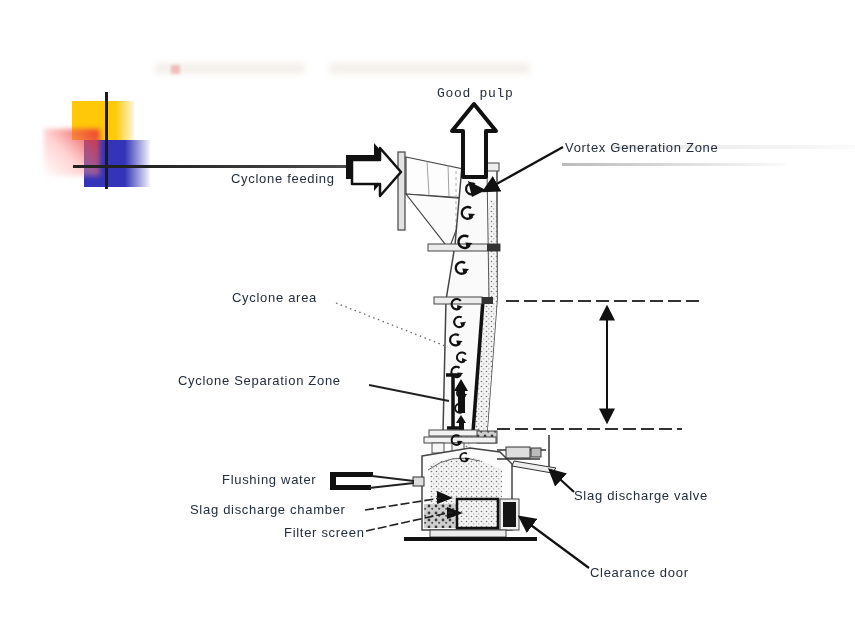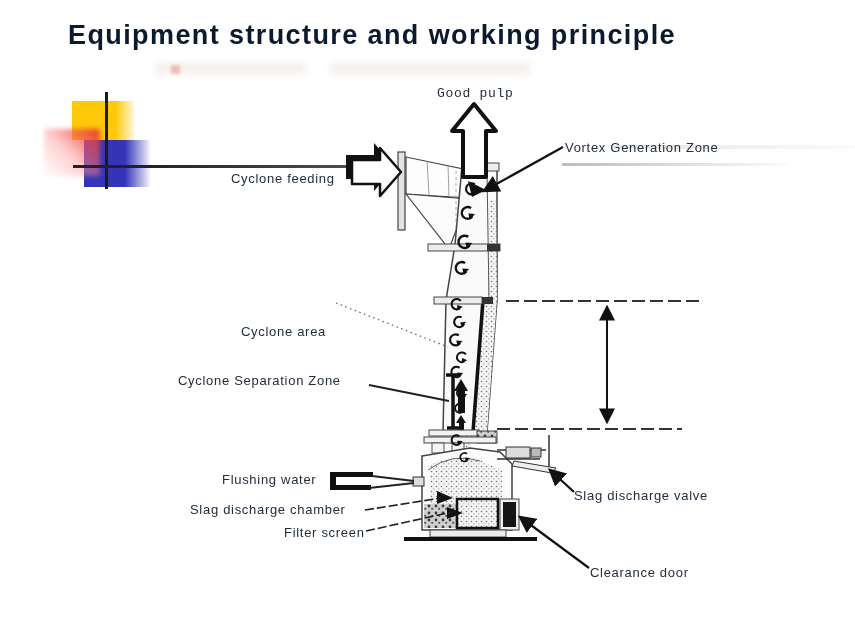--- a/index.html
+++ b/index.html
@@ -21,21 +21,20 @@
   .ghost-red{position:absolute;filter:blur(1.5px);opacity:.3;background:#e04545;}
   .fadeline{position:absolute;height:3px;}
   svg{position:absolute;left:0;top:0;}
   .logo-box{position:absolute;}
 </style>
 </head>
 <body>
 
 <div id="slide">
 
-  <div class="title">Equipment structure and working principle</div>
 
   <div class="ghost" style="left:155px;top:63px;width:150px;height:11px;"></div>
   <div class="ghost" style="left:330px;top:63px;width:200px;height:11px;"></div>
   <div class="ghost-red" style="left:171px;top:65px;width:9px;height:9px;"></div>
 
   <div class="logo-box" style="left:72px;top:101px;width:62px;height:39px;background:linear-gradient(to right,#ffc808 70%,rgba(255,200,8,0.15));"></div>
   <div class="logo-box" style="left:84px;top:140px;width:66px;height:47px;background:linear-gradient(to right,#3434b8 62%,rgba(52,52,184,0.05));"></div>
   <div class="logo-box" style="left:44px;top:129px;width:56px;height:47px;background:linear-gradient(225deg,rgba(233,50,50,0.95),rgba(255,150,150,0.45) 55%,rgba(255,225,225,0.05));filter:blur(2.5px);"></div>
   <div class="logo-box" style="left:105px;top:92px;width:3px;height:97px;background:#1c1c1c;"></div>
   <div class="logo-box" style="left:73px;top:165px;width:274px;height:3px;background:linear-gradient(to right,#222 70px,#4d4d4d);"></div>
@@ -164,21 +163,21 @@
     <g>
       <line x1="506" y1="301" x2="700" y2="301" stroke="#333" stroke-width="2" stroke-dasharray="13 5"></line>
       <line x1="497" y1="429" x2="682" y2="429" stroke="#333" stroke-width="2" stroke-dasharray="13 5"></line>
       <line x1="607" y1="307" x2="607" y2="422" stroke="#111" stroke-width="2" marker-start="url(#ah)" marker-end="url(#ah)"></line>
     </g>
   </svg>
 
   <div class="lbl" style="left:437px;top:87px;font-family:Liberation Mono, monospace;">Good pulp</div>
   <div class="lbl" style="left:565px;top:141px;text-align:center;">Vortex Generation Zone</div>
   <div class="lbl" style="left:231px;top:172px;">Cyclone feeding</div>
-  <div class="lbl" style="left:241px;top:291px;margin-top:34px;">Cyclone area</div>
+  <div class="lbl" style="left:232px;top:291px;">Cyclone area</div>
   <div class="lbl" style="left:178px;top:374px;">Cyclone Separation Zone</div>
   <div class="lbl" style="left:222px;top:473px;">Flushing water</div>
   <div class="lbl" style="left:190px;top:503px;">Slag discharge chamber</div>
   <div class="lbl" style="left:284px;top:526px;">Filter screen</div>
   <div class="lbl" style="left:574px;top:489px;">Slag discharge valve</div>
   <div class="lbl" style="left:590px;top:566px;">Clearance door</div>
 
 </div>
 
 </body></html>

